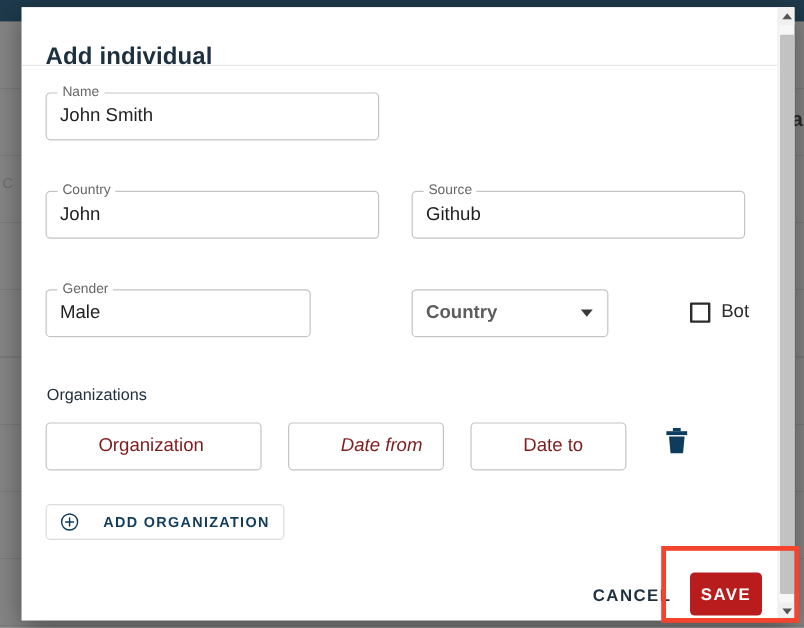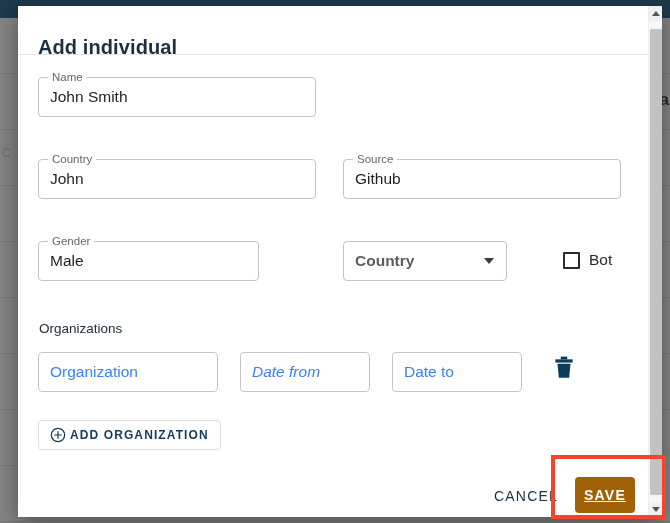--- a/index.html
+++ b/index.html
@@ -83,21 +83,21 @@
     line-height: 12px;
     white-space: nowrap;
   }
   .field > .value {
     position: absolute;
     left: 11px; top: 0; right: 10px; bottom: 0;
     display: flex; align-items: center;
     font-size: 15.5px; color: #1f1f1f;
     white-space: nowrap; overflow: hidden;
   }
-  .field > .value.ph { color: #3b82f6; }
+  .field > .value.ph { color: #7f1d1d; margin-left: 32px; }
 
   
   .selectbox {
     position: absolute;
     border: 1px solid #c4c4c4;
     border-radius: 4px;
     height: 40px; background: #fff;
   }
   .selectbox .sel-text {
     position: absolute; left: 11px; top: 0; bottom: 0; right: 34px;
@@ -136,45 +136,45 @@
   }
 
   
   .add-btn {
     position: absolute;
     height: 30px;
     border: 1px solid #dcdcdc;
     border-radius: 4px;
     background: #fff;
     display: flex; align-items: center;
-    gap: 4px; padding: 0 11px;
+    gap: 20px; padding: 0 11px;
   }
   .add-btn .plus-icon { width: 16px; height: 16px; display:block; }
   .add-btn .add-label {
     font-size: 12px; font-weight: bold; color: #123c5c;
     letter-spacing: 1.1px;
   }
 
   
   .cancel-btn {
     position: absolute;
-    font-size: 14px; font-weight: normal; color: #1d3040;
+    font-size: 14px; font-weight: bold; color: #1d3040;
     letter-spacing: 1.2px;
     background: none; border: none; padding: 0;
     font-family: "Liberation Sans", sans-serif;
   }
   .save-btn {
     position: absolute;
-    background: #a16207;
+    background: #b91c1c;
     color: #ffffff;
     border: none; border-radius: 4px;
     font-size: 14px; font-weight: bold;
     letter-spacing: 1.2px;
     font-family: "Liberation Sans", sans-serif;
-    display: flex; align-items: center; justify-content: center; text-decoration: underline;
+    display: flex; align-items: center; justify-content: center;
   }
 
   
   #highlight {
     position: absolute;
     border: 4px solid #f4442e;
     background: rgba(255,255,255,0.0);
     pointer-events: none;
   }
 
@@ -242,21 +242,21 @@
     <div class="field" style="left:20px; top:235px; width:221px;">
       <span class="legend">Gender</span>
       <span class="value">Male</span>
     </div>
 
     <div class="selectbox" style="left:325px; top:235px; width:164px;font-weight:bold;">
       <span class="sel-text">Country</span>
       <span class="caret"></span>
     </div>
 
-    <div class="cbwrap" style="left:516px; top:245px;padding-left:29px;">
+    <div class="cbwrap" style="left:528px; top:245px;padding-left:29px;">
       <span class="cbox"></span>
       <span class="cblabel">Bot</span>
     </div>
 
     <div class="section-title" style="left:21px; top:315px;">Organizations</div>
 
     <div class="field" style="left:20px; top:346px; width:180px;">
       <span class="value ph">Organization</span>
     </div>
 

